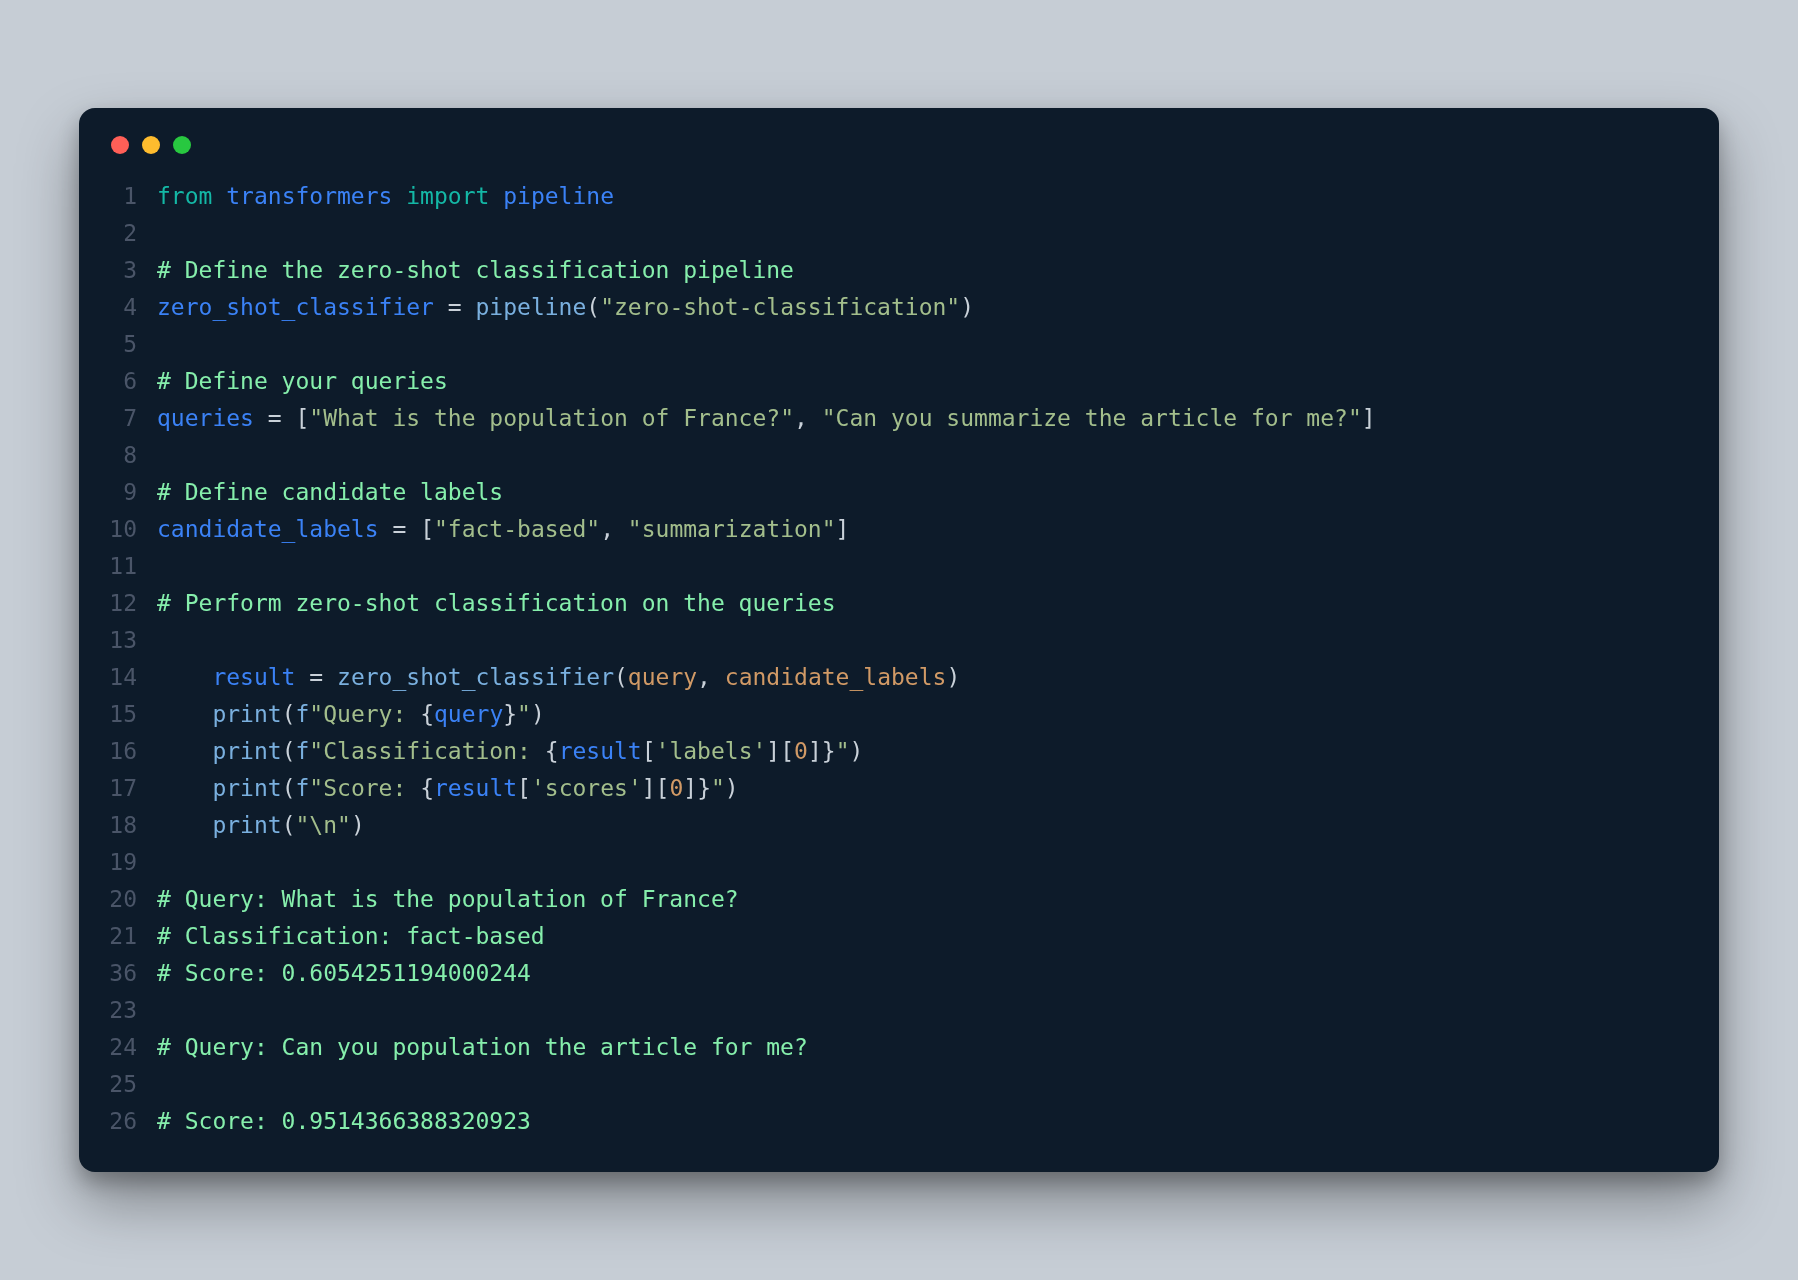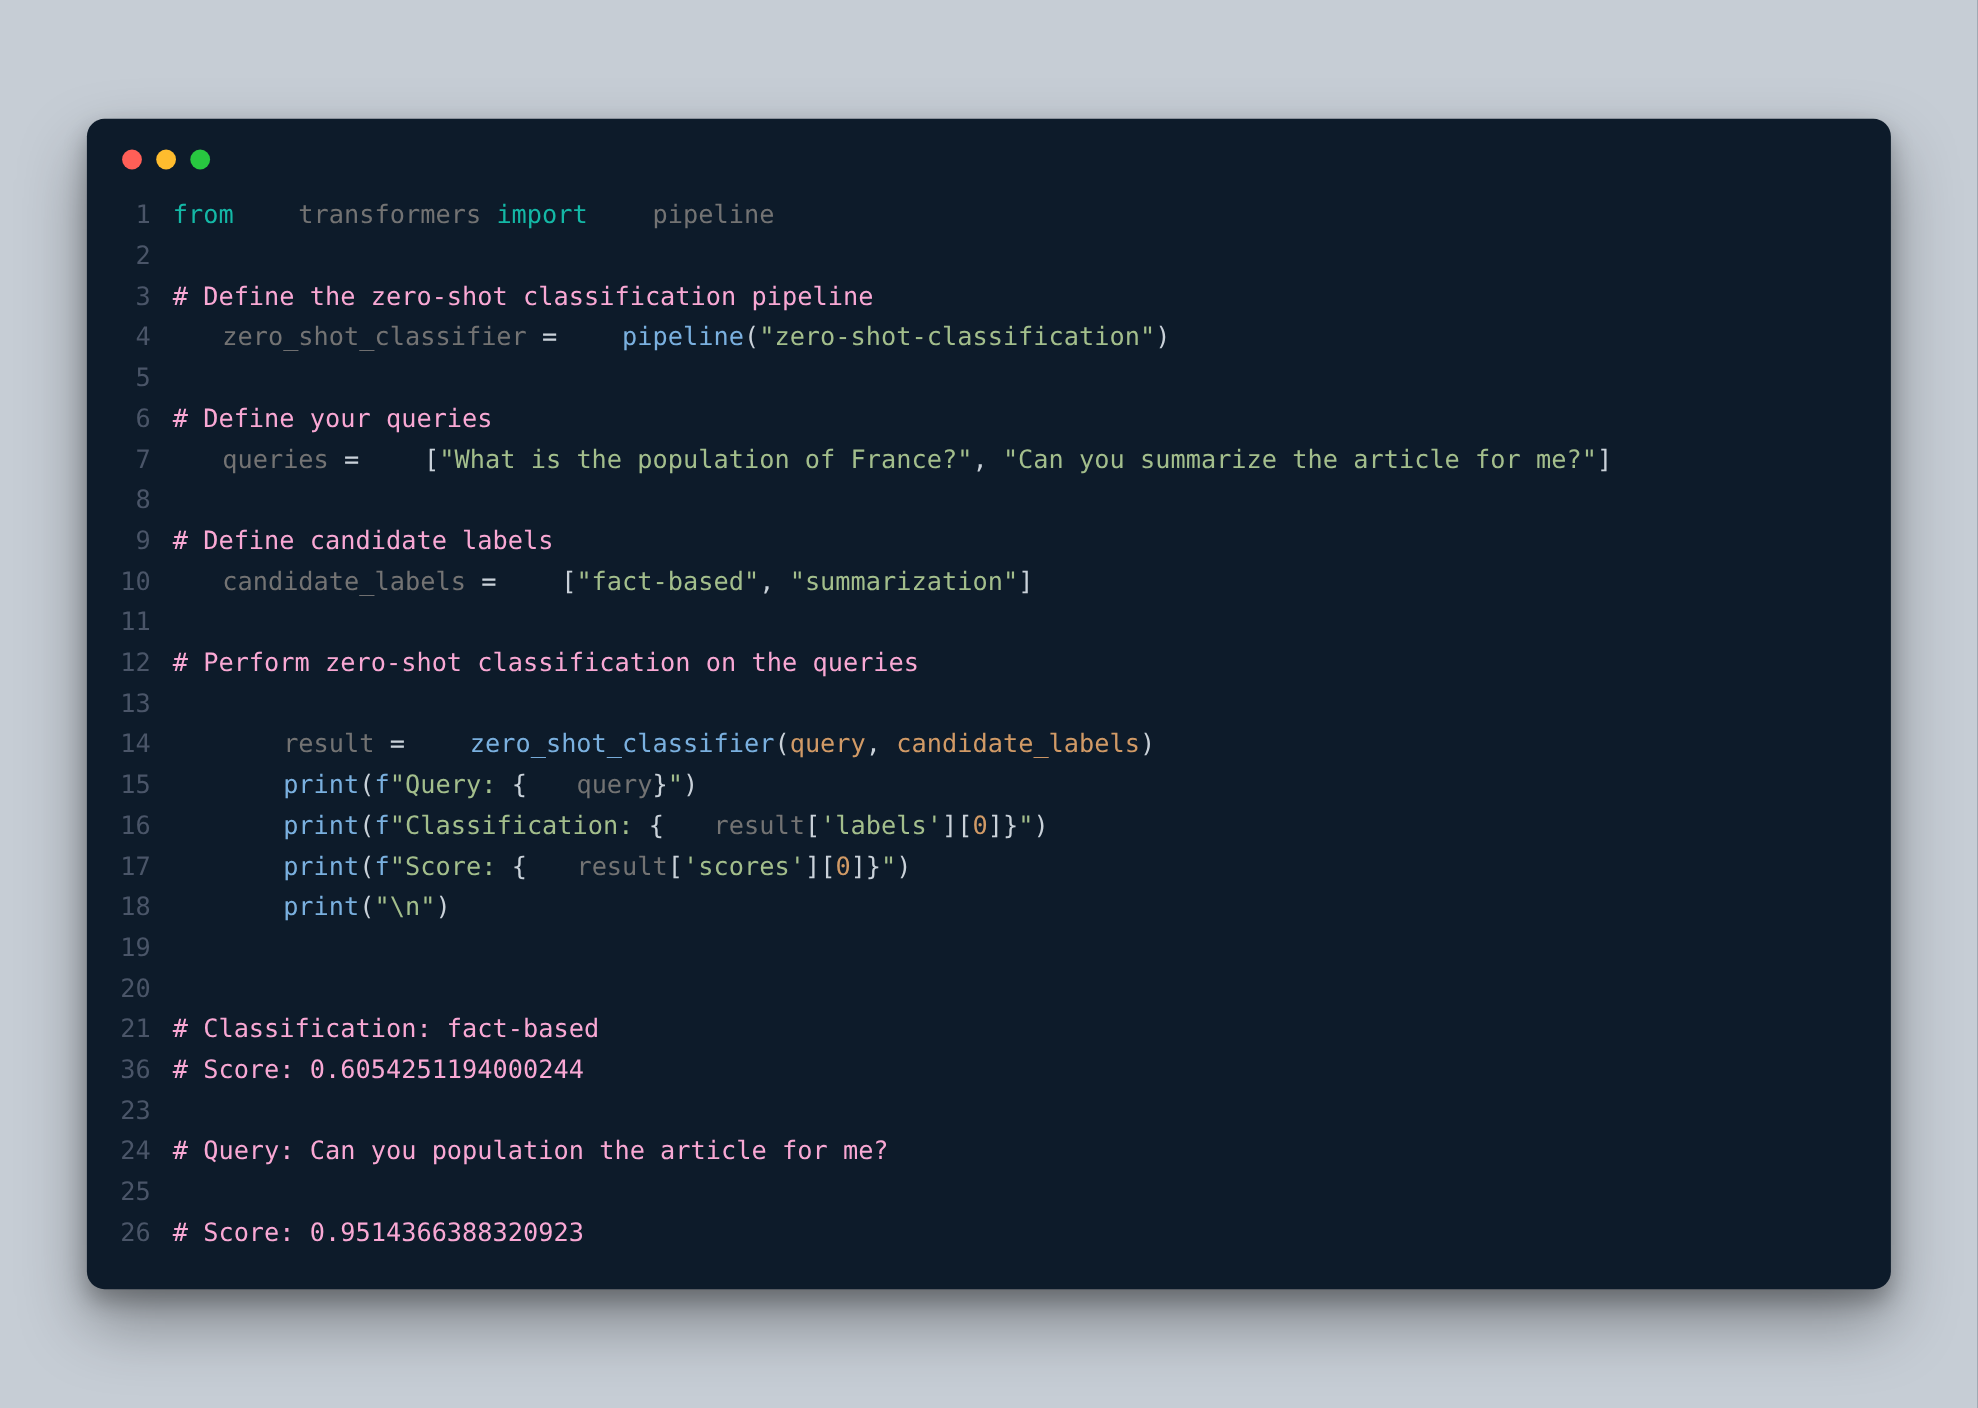--- a/index.html
+++ b/index.html
@@ -44,25 +44,25 @@
   .ln {
     width: 48px;
     text-align: right;
     color: #4a5568;
     padding-right: 20px;
     user-select: none;
     flex-shrink: 0;
   }
   .content { color: #c9d1d9; }
   .kw { color: #14b8a6; }      
-  .cm { color: #f9a8d4; }      
+  .cm { color: #86efac; }      
   .fn { color: #7ab0df; }      
   .str { color: #a3be8c; }     
   .op { color: #c9d1d9; }      
-  .pl { color: #737373; margin-left: 45px; }      
+  .pl { color: #3b82f6; }      
   .prm { color: #d19a66; }     
   .fstr { color: #7ab0df; }    
   .num { color: #d19a66; }     
 </style>
 </head>
 <body>
 
 <div class="window">
   <div class="traffic-lights">
     <div class="tl red"></div>
@@ -82,21 +82,21 @@
       <div class="line"><span class="ln">10</span><span class="content"><span class="pl">candidate_labels </span><span class="op">=</span><span class="pl"> </span><span class="op">[</span><span class="str">"fact-based"</span><span class="op">, </span><span class="str">"summarization"</span><span class="op">]</span></span></div>
       <div class="line"><span class="ln">11</span><span class="content">&nbsp;</span></div>
       <div class="line"><span class="ln">12</span><span class="content"><span class="cm"># Perform zero-shot classification on the queries</span></span></div>
       <div class="line"><span class="ln">13</span></div>
       <div class="line"><span class="ln">14</span><span class="content"><span class="pl">    result </span><span class="op">=</span><span class="pl"> </span><span class="fn">zero_shot_classifier</span><span class="op">(</span><span class="prm">query</span><span class="op">, </span><span class="prm">candidate_labels</span><span class="op">)</span></span></div>
       <div class="line"><span class="ln">15</span><span class="content"><span class="pl">    </span><span class="fn">print</span><span class="op">(</span><span class="fstr">f</span><span class="str">"Query: </span><span class="op">{</span><span class="pl">query</span><span class="op">}</span><span class="str">"</span><span class="op">)</span></span></div>
       <div class="line"><span class="ln">16</span><span class="content"><span class="pl">    </span><span class="fn">print</span><span class="op">(</span><span class="fstr">f</span><span class="str">"Classification: </span><span class="op">{</span><span class="pl">result</span><span class="op">[</span><span class="str">'labels'</span><span class="op">][</span><span class="num">0</span><span class="op">]}</span><span class="str">"</span><span class="op">)</span></span></div>
       <div class="line"><span class="ln">17</span><span class="content"><span class="pl">    </span><span class="fn">print</span><span class="op">(</span><span class="fstr">f</span><span class="str">"Score: </span><span class="op">{</span><span class="pl">result</span><span class="op">[</span><span class="str">'scores'</span><span class="op">][</span><span class="num">0</span><span class="op">]}</span><span class="str">"</span><span class="op">)</span></span></div>
       <div class="line"><span class="ln">18</span><span class="content"><span class="pl">    </span><span class="fn">print</span><span class="op">(</span><span class="str">"\n"</span><span class="op">)</span></span></div>
       <div class="line"><span class="ln">19</span><span class="content">&nbsp;</span></div>
-      <div class="line"><span class="ln">20</span></div>
+      <div class="line"><span class="ln">20</span><span class="content"><span class="cm"># Query: What is the population of France?</span></span></div>
       <div class="line"><span class="ln">21</span><span class="content"><span class="cm"># Classification: fact-based</span></span></div>
       <div class="line"><span class="ln">36</span><span class="content"><span class="cm"># Score: 0.6054251194000244</span></span></div>
       <div class="line"><span class="ln">23</span><span class="content">&nbsp;</span></div>
       <div class="line"><span class="ln">24</span><span class="content"><span class="cm"># Query: Can you population the article for me?</span></span></div>
       <div class="line"><span class="ln">25</span></div>
       <div class="line"><span class="ln">26</span><span class="content"><span class="cm"># Score: 0.9514366388320923</span></span></div>
     </div>
 </div>
 
 </body></html>

